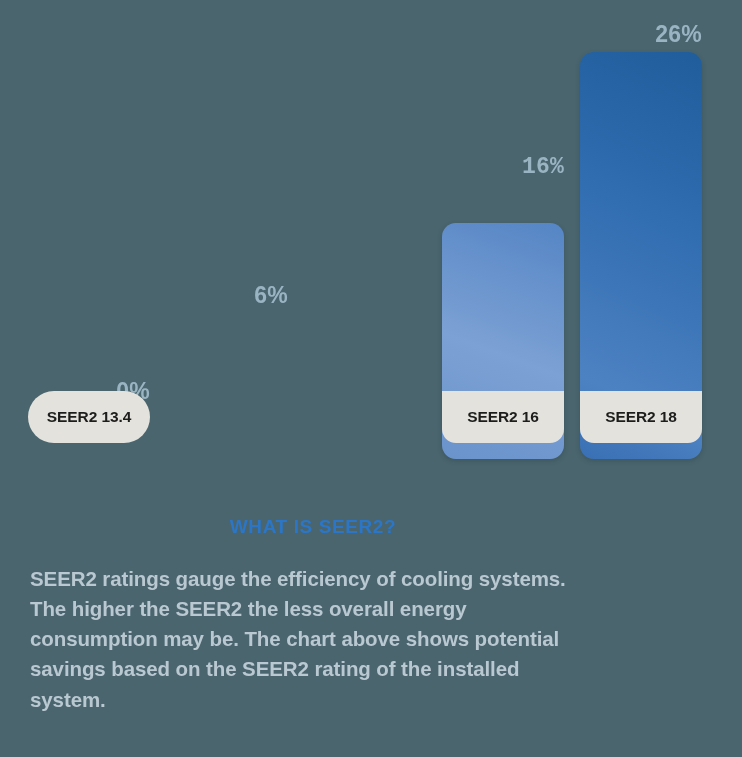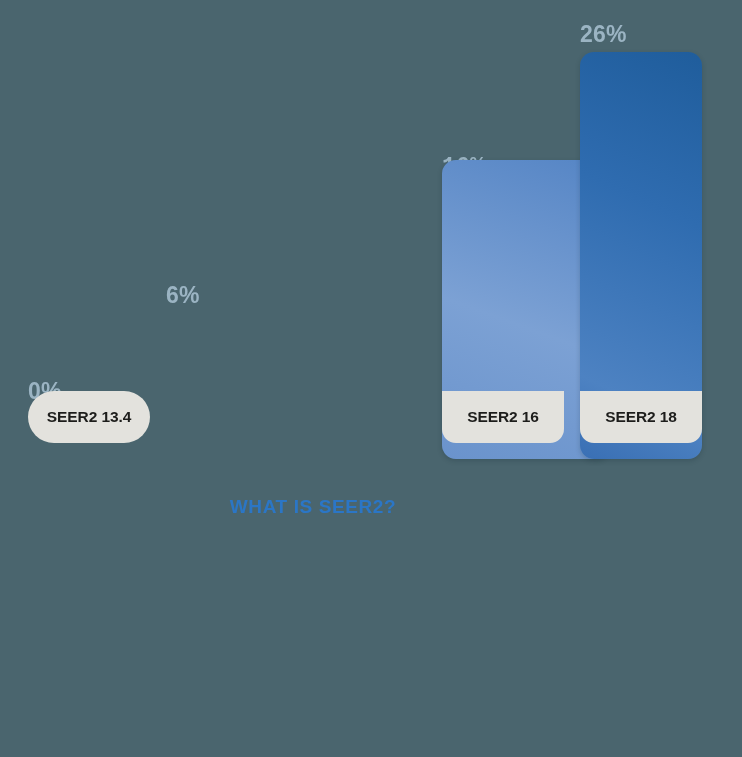--- a/index.html
+++ b/index.html
@@ -43,21 +43,21 @@
     display: flex;
     flex-direction: column;
     justify-content: flex-end;
     height: 100%;
   }
 
   .pct-label {
     position: absolute;
     left: 0;
     width: 122px;
-    text-align: left;
+    text-align: right;
     color: #9bb4c3;
     font-size: 23px;
     font-weight: 700;
     letter-spacing: 0.2px;
     line-height: 1;
   }
 
   .bar {
     position: absolute;
     left: 0;
@@ -86,21 +86,21 @@
   }
 
   .bar-label.pill {
     border-radius: 26px;
   }
 
   
   .copy {
     position: absolute;
     left: 0;
-    top: 496px;
+    top: 516px;
     width: 626px;
   }
 
   .copy-heading {
     text-align: center;
     color: #2b76c6;
     font-size: 19px;
     font-weight: 700;
     letter-spacing: 0.6px;
     margin: 0 0 26px 0;
@@ -135,34 +135,35 @@
     <div class="bar-group" style="left:166px;">
       <div class="bar-col" style="height:200px;">
         <div class="pct-label" style="bottom:152px;">6%</div>
       </div>
     </div>
 
 
     <div class="bar-group" style="left:442px;">
       <div class="bar-col" style="height:350px;">
         <div class="pct-label" style="bottom:280px;font-family:Liberation Mono, monospace;">16%</div>
-        <div class="bar" style="height:299px; background:linear-gradient(200deg,#5585c5 0%,#7ca1d4 55%,#6a93cc 100%);padding-left:46px;">
+        <div class="bar" style="height:236px; background:linear-gradient(200deg,#5585c5 0%,#7ca1d4 55%,#6a93cc 100%);">
           <div class="bar-label">SEER2 16</div>
         </div>
       </div>
     </div>
 
     <div class="bar-group" style="left:580px;">
       <div class="bar-col" style="height:470px;">
         <div class="pct-label" style="bottom:413px;">26%</div>
         <div class="bar" style="height:407px; background:linear-gradient(205deg,#1f5d9c 0%,#2f6cb0 38%,#4d82c2 82%,#396fb4 100%);">
           <div class="bar-label">SEER2 18</div>
         </div>
       </div>
     </div>
 
   </div>
 
   <div class="copy">
     <div class="copy-heading">WHAT IS SEER2?</div>
+    <p class="copy-body">SEER2 ratings gauge the efficiency of cooling systems. The higher the SEER2 the less overall energy consumption may be. The chart above shows potential savings based on the SEER2 rating of the installed system.</p>
   </div>
 
 </div>
 
 </body></html>

